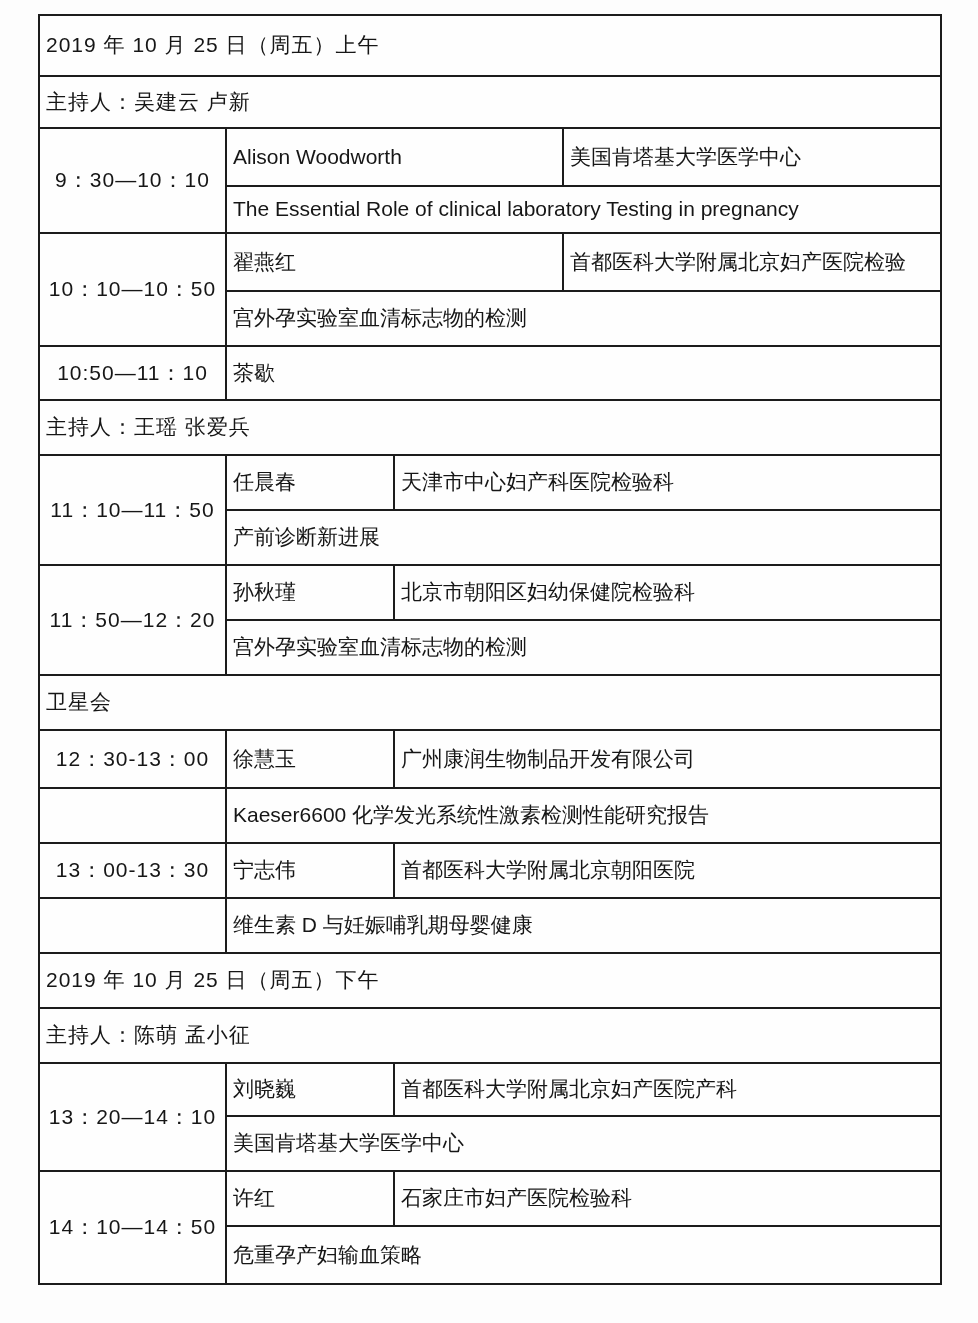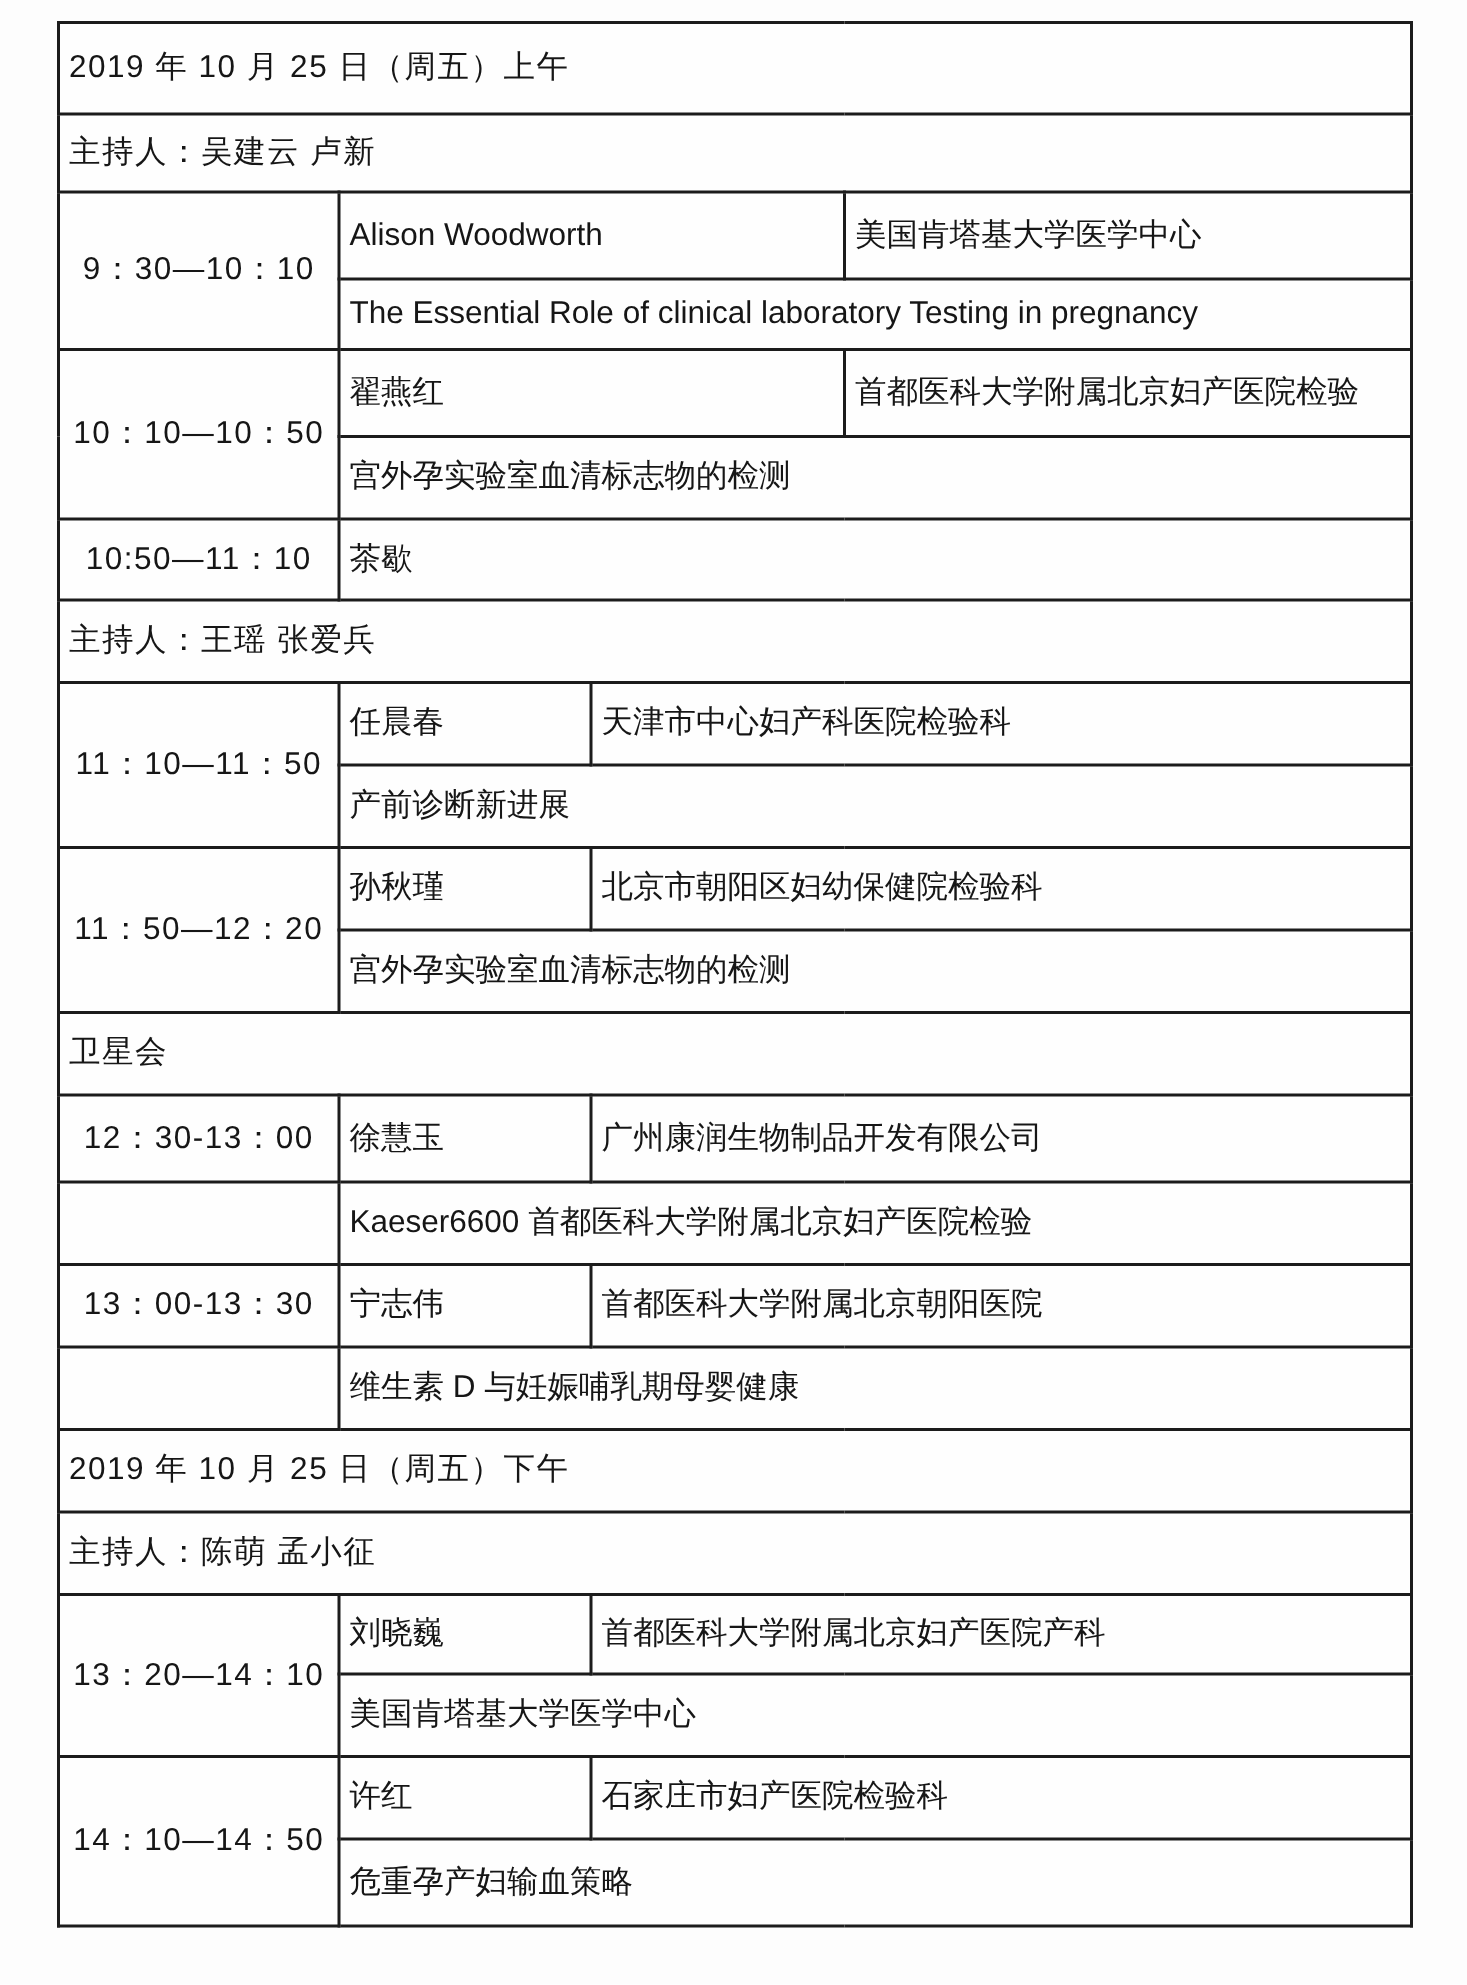--- a/index.html
+++ b/index.html
@@ -117,21 +117,21 @@
         <td colspan="4" class="hdr">卫星会</td>
       </tr>
 
       <tr class="h58">
         <td class="time">12：30-13：00</td>
         <td class="l">徐慧玉</td>
         <td colspan="2" class="l">广州康润生物制品开发有限公司</td>
       </tr>
       <tr class="h55">
         <td></td>
-        <td colspan="3" class="l">Kaeser6600 首都医科大学附属北京妇产医院检验</td>
+        <td colspan="3" class="l">Kaeser6600 化学发光系统性激素检测性能研究报告</td>
       </tr>
 
       <tr class="h55">
         <td class="time">13：00-13：30</td>
         <td class="l">宁志伟</td>
         <td colspan="2" class="l">首都医科大学附属北京朝阳医院</td>
       </tr>
       <tr class="h55">
         <td></td>
         <td colspan="3" class="l">维生素 D 与妊娠哺乳期母婴健康</td>

